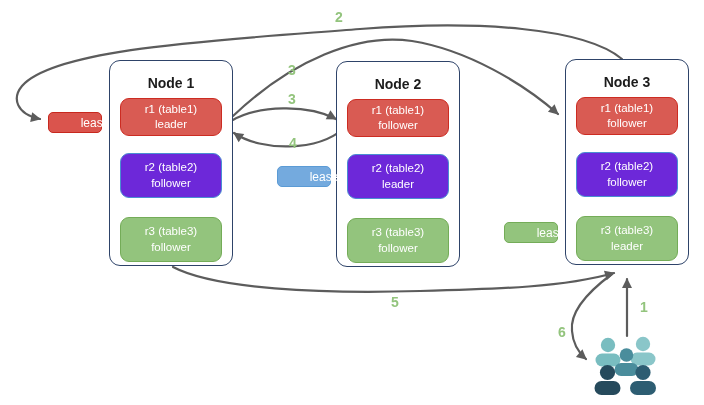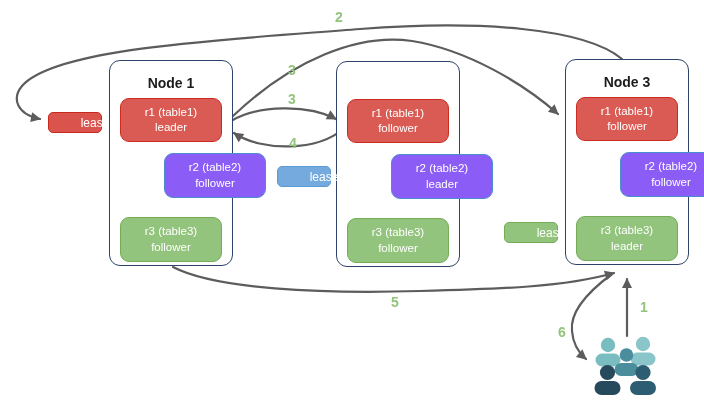--- a/index.html
+++ b/index.html
@@ -6,23 +6,23 @@
   #canvas{position:relative;width:704px;height:405px;background:#ffffff;overflow:hidden;
           font-family:"Liberation Sans",sans-serif;}
   .node{position:absolute;width:124px;height:206px;background:#ffffff;
         border:1.6px solid #2e4369;border-radius:11px;box-sizing:border-box;}
   .node-title{position:absolute;top:14px;left:0;right:0;text-align:center;
               font-weight:bold;font-size:14px;color:#1c1c1c;}
   .replica{position:absolute;left:10px;width:102px;border-radius:9px;box-sizing:border-box;
            display:flex;flex-direction:column;align-items:center;justify-content:center;
            color:#ffffff;font-size:11.5px;line-height:1.32;text-align:center;}
   .replica.red{background:#d95b53;border:1.6px solid #cc2c22;}
-  .replica.blue{background:#8b5cf6;border:1.6px solid #4a8ed2;margin-left:44px;}
+  .replica.blue{background:#6d28d9;border:1.6px solid #4a8ed2;}
   .replica.green{background:#93c47d;border:1.6px solid #74ac58;margin-top:8px;}
-  .row1{top:37px;height:44px;}
+  .row1{top:37px;height:38px;}
   .row2{top:92px;height:45px;}
   .row3{top:148px;height:45px;}
   .lease{position:absolute;width:54px;height:21px;border-radius:5px;box-sizing:border-box;
          display:flex;align-items:center;justify-content:center;color:#ffffff;font-size:12px;padding-left:40px;}
   .lease.red{background:#da544d;border:1.5px solid #c7281e;left:48px;top:112px;}
   .lease.blue{background:#74aade;border:1.5px solid #5b9bd5;left:277px;top:166px;}
   .lease.green{background:#93c47d;border:1.5px solid #74ac58;left:504px;top:222px;}
   svg.overlay{position:absolute;left:0;top:0;pointer-events:none;}
   .arrow{fill:none;stroke:#5c5c5c;stroke-width:2.2;stroke-linecap:round;}
   .arrow-label{font-family:"Liberation Sans",sans-serif;font-weight:bold;font-size:14px;
@@ -68,20 +68,21 @@
       <span>r2 (table2)</span>
       <span>follower</span>
     </div>
     <div class="replica green row3">
       <span>r3 (table3)</span>
       <span>follower</span>
     </div>
   </div>
 
   <div class="node" style="left:336px;top:61px;">
+    <div class="node-title">Node 2</div>
     <div class="replica red row1">
       <span>r1 (table1)</span>
       <span>follower</span>
     </div>
     <div class="replica blue row2">
       <span>r2 (table2)</span>
       <span>leader</span>
     </div>
     <div class="replica green row3">
       <span>r3 (table3)</span>

